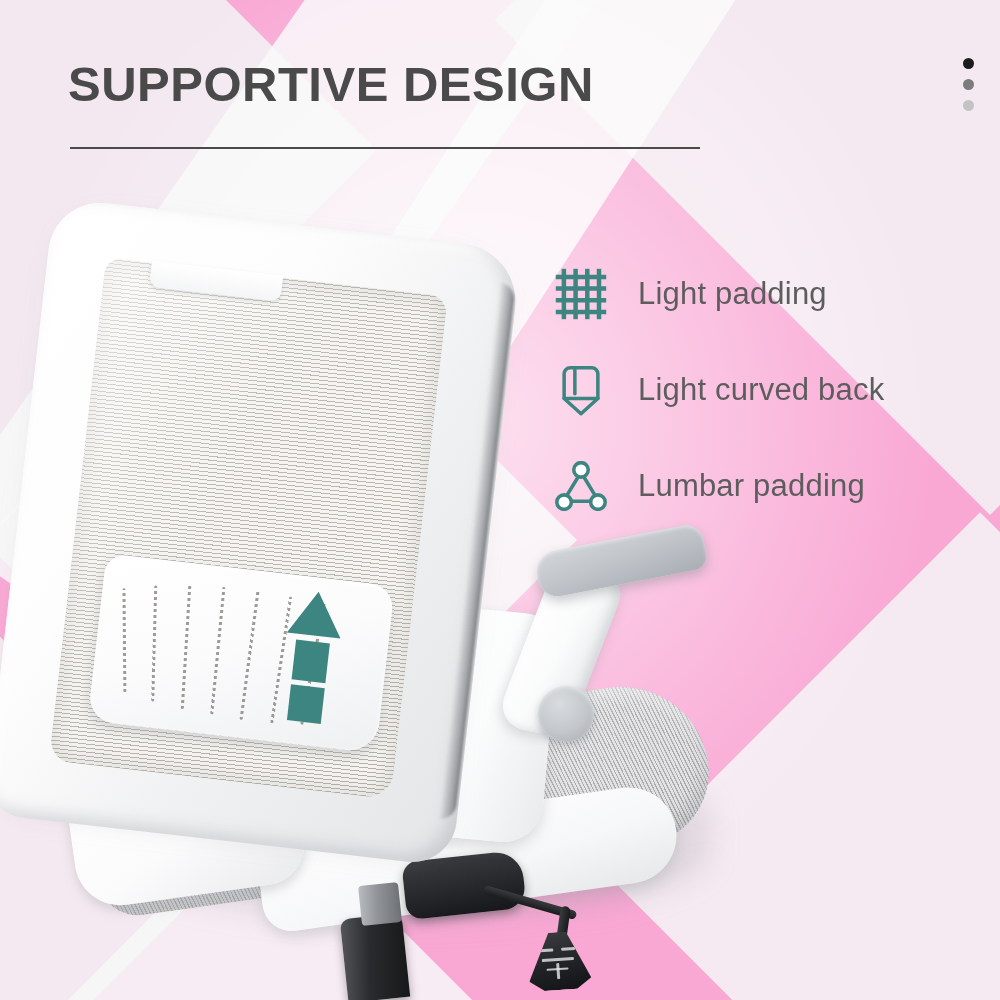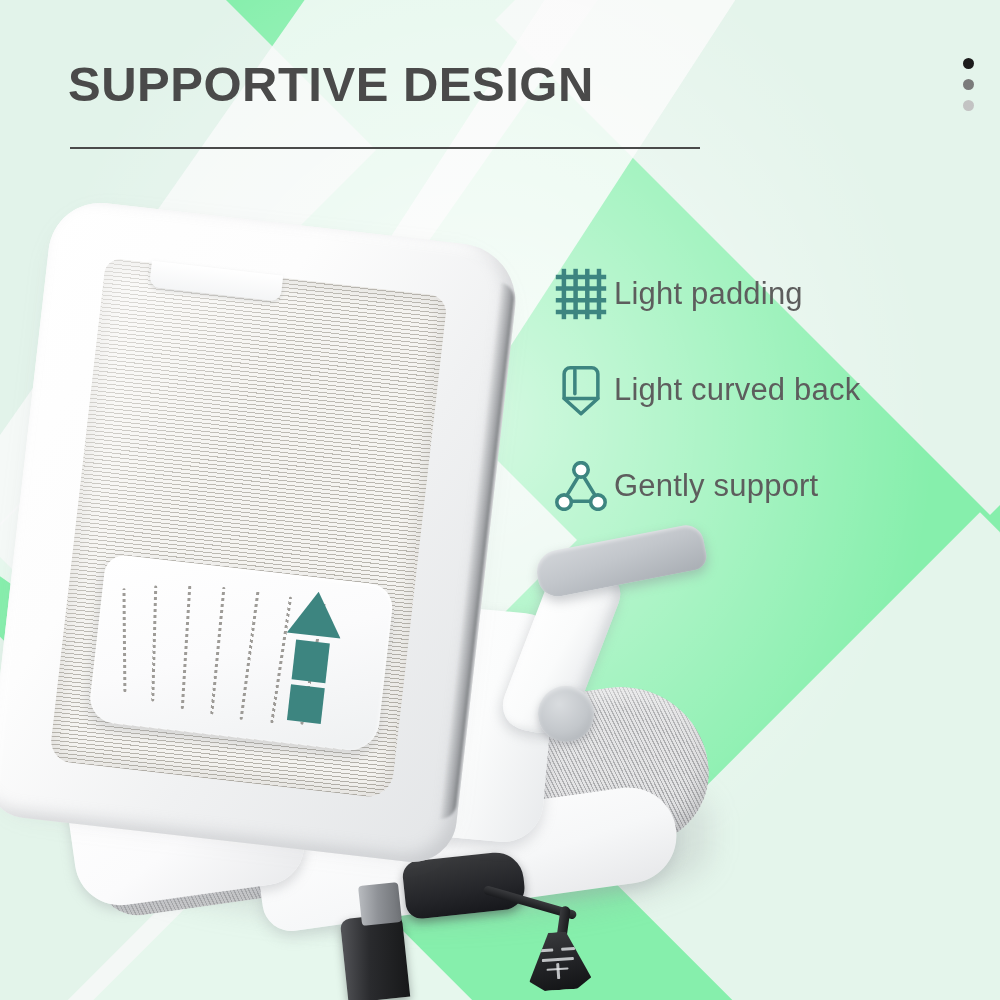--- a/index.html
+++ b/index.html
@@ -11,21 +11,21 @@
     height: 1000px;
     overflow: hidden;
     font-family: "Liberation Sans", sans-serif;
     background: #ffffff;
   }
 
   #stage {
     position: relative;
     width: 1000px;
     height: 1000px;
-    background: #86efac;
+    background: #f9a8d4;
     overflow: hidden;
   }
 
   
   .bg-layer { position: absolute; inset: 0; overflow: hidden; }
   .facet { position: absolute; background: #f1f2f3; opacity: .85; }
 
   .f1 { width: 560px; height: 560px; left: -300px; top: -130px; transform: rotate(45deg); background: #f2f3f4; }
   .f2 { width: 420px; height: 420px; left: 70px;  top: 330px;  transform: rotate(45deg); background: #f6f7f7; }
   .f3 { width: 700px; height: 700px; left: 640px; top: -330px; transform: rotate(45deg); background: #f4f5f6; }
@@ -55,21 +55,21 @@
   }
 
   
   .dots { position: absolute; right: 26px; top: 58px; }
   .dot { width: 11px; height: 11px; border-radius: 50%; margin-bottom: 10px; }
 
   
   .features { position: absolute; left: 548px; top: 246px; }
   .feature  { display: flex; align-items: center; height: 96px; }
   .f-icon   { width: 66px; height: 66px; flex: 0 0 66px; display: flex; align-items: center; justify-content: center; }
-  .f-label  { font-size: 31px; color: #5d5d5d; font-weight: 300; letter-spacing: .2px; white-space: nowrap; }
+  .f-label  { font-size: 31px; color: #5d5d5d; font-weight: 300; letter-spacing: .2px; white-space: nowrap; margin-left: 24px; }
 
   
   .chair { position: absolute; inset: 0; }
 
   
   .back-wrap {
     position: absolute;
     left: 18px; top: 222px;
     width: 470px; height: 620px;
     transform: rotate(6.5deg);
@@ -363,18 +363,18 @@
       <div class="f-icon">
         <svg viewBox="0 0 64 62" width="52" height="50">
           <g fill="none" stroke="#3d8580" stroke-width="4.4" stroke-linejoin="round">
             <path d="M32 14 L54 50 L10 50 Z"></path>
             <circle cx="32" cy="11" r="9" fill="#ffffff"></circle>
             <circle cx="11" cy="51" r="9" fill="#ffffff"></circle>
             <circle cx="53" cy="51" r="9" fill="#ffffff"></circle>
           </g>
         </svg>
       </div>
-      <div class="f-label">Gently support</div>
+      <div class="f-label">Lumbar padding</div>
     </div>
 
   </div>
 
 </div>
 
 </body></html>

